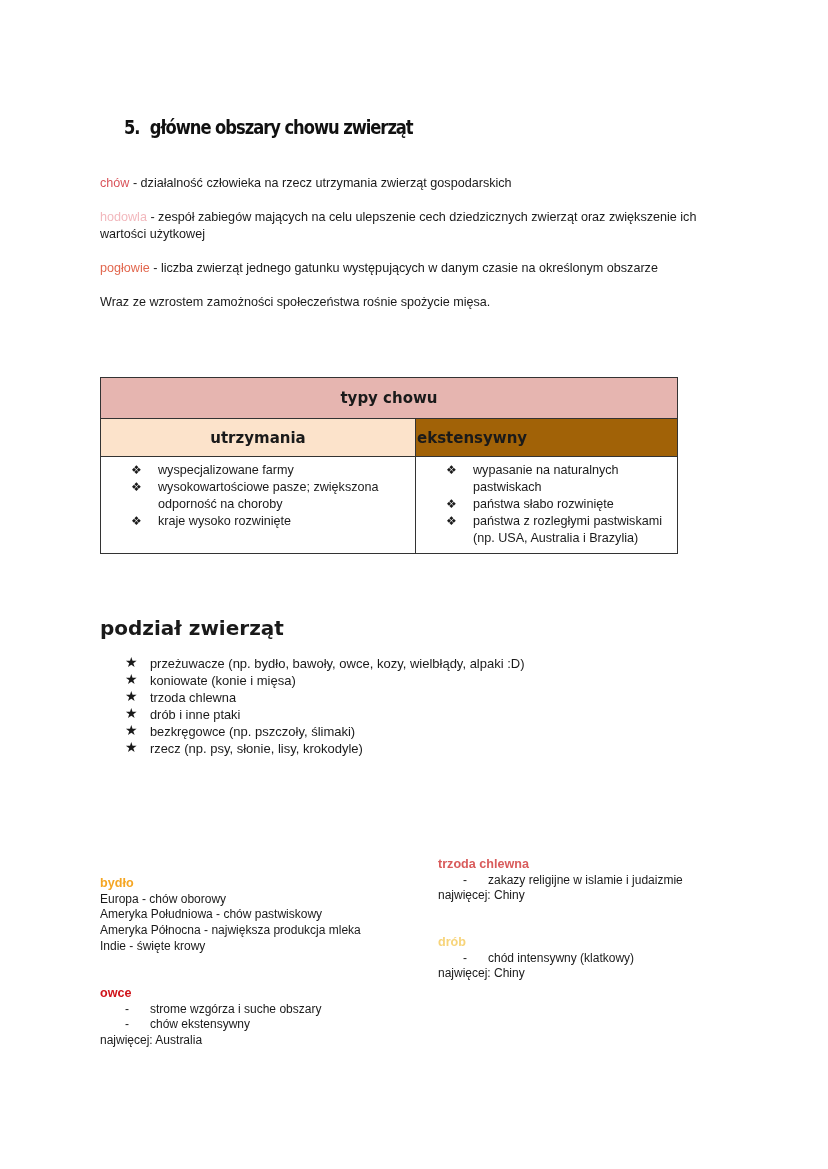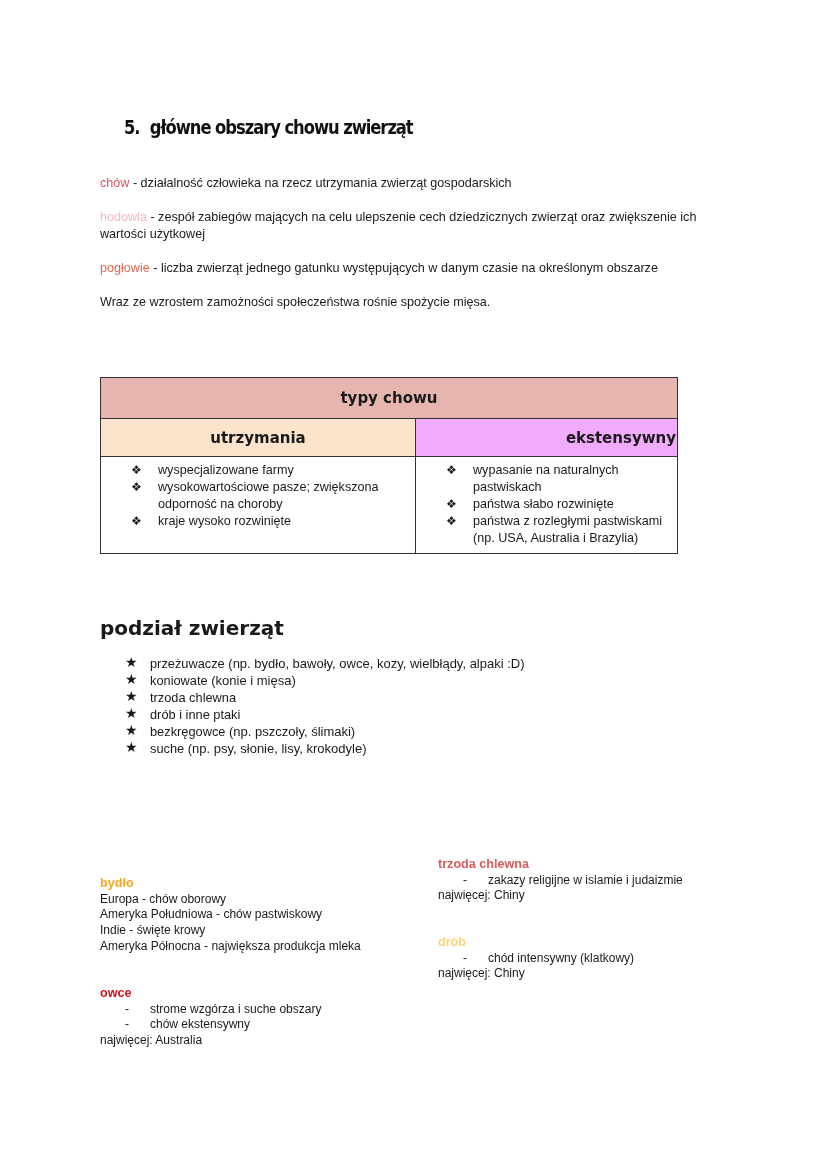--- a/index.html
+++ b/index.html
@@ -13,21 +13,21 @@
     .term-chow { color: #d9535a; }
     .term-hodowla { color: #f2b8bd; }
     .term-poglowie { color: #e2674e; }
 
     table.types { position: absolute; left: 100px; top: 377px; width: 578px; border-collapse: collapse; }
     table.types td { border: 1.5px solid #333; }
     .th-main { background: #e6b5b0; height: 38px; text-align: center;
                font-family: "DejaVu Sans", sans-serif; font-weight: bold; font-size: 15px; }
     .th-int { background: #fce3cb; height: 35px; text-align: center; width: 312px;
               font-family: "DejaVu Sans", sans-serif; font-weight: bold; font-size: 15px; }
-    .th-ext { background: #f0abfc; height: 35px; text-align: right;
+    .th-ext { background: #a16207; height: 35px; text-align: left;
               font-family: "DejaVu Sans", sans-serif; font-weight: bold; font-size: 15px; }
     .td-list { vertical-align: top; padding: 5px 0 6px 0; }
     .td-list ul { list-style: none; margin: 0; padding: 0 0 0 30px; font-size: 12.6px; line-height: 17px; }
     .td-list li { position: relative; padding-left: 27px; }
     .td-list li .bul { position: absolute; left: 0; top: 0; font-size: 12px; }
 
     .h2 { left: 100px; top: 616px; font-family: "DejaVu Sans", sans-serif; font-weight: bold; font-size: 20px; }
     ul.stars { position: absolute; left: 125px; top: 655px; list-style: none; margin: 0; padding: 0; font-size: 12.8px; line-height: 17px; }
     ul.stars li { position: relative; padding-left: 25px; }
     ul.stars li .star { position: absolute; left: 0; top: -1px; font-size: 14px; }
@@ -89,29 +89,29 @@
   </table>
 
 <div class="abs h2">podział zwierząt</div>
 
 <ul class="stars">
   <li><span class="star">★</span><span>przeżuwacze</span><span class="small"> (np. bydło, bawoły, owce, kozy, wielbłądy, alpaki :D)</span></li>
   <li><span class="star">★</span><span>koniowate</span><span class="small"> (konie i mięsa)</span></li>
   <li><span class="star">★</span><span>trzoda chlewna</span><span class="small"></span></li>
   <li><span class="star">★</span><span>drób i inne ptaki</span><span class="small"></span></li>
   <li><span class="star">★</span><span>bezkręgowce</span><span class="small"> (np. pszczoły, ślimaki)</span></li>
-  <li><span class="star">★</span><span>suche</span><span class="small"> (np. psy, słonie, lisy, krokodyle)</span></li>
+  <li><span class="star">★</span><span>rzecz</span><span class="small"> (np. psy, słonie, lisy, krokodyle)</span></li>
 </ul>
 
 <div class="abs animal" style="left:100px; top:876px;">
   <div class="hd c-bydlo">bydło</div>
   <div>Europa - chów oborowy</div>
   <div>Ameryka Południowa - chów pastwiskowy</div>
+  <div>Ameryka Północna - największa produkcja mleka</div>
   <div>Indie - święte krowy</div>
-  <div>Ameryka Północna - największa produkcja mleka</div>
 </div>
 
 <div class="abs animal" style="left:100px; top:942px;margin-top:44px;">
   <div class="hd c-owce">owce</div>
   <div class="dash-row"><span class="dash">-</span><span>strome wzgórza i suche obszary</span></div>
   <div class="dash-row"><span class="dash">-</span><span>chów ekstensywny</span></div>
   <div>najwięcej: Australia</div>
 </div>
 
 <div class="abs animal" style="left:438px; top:857px;">

